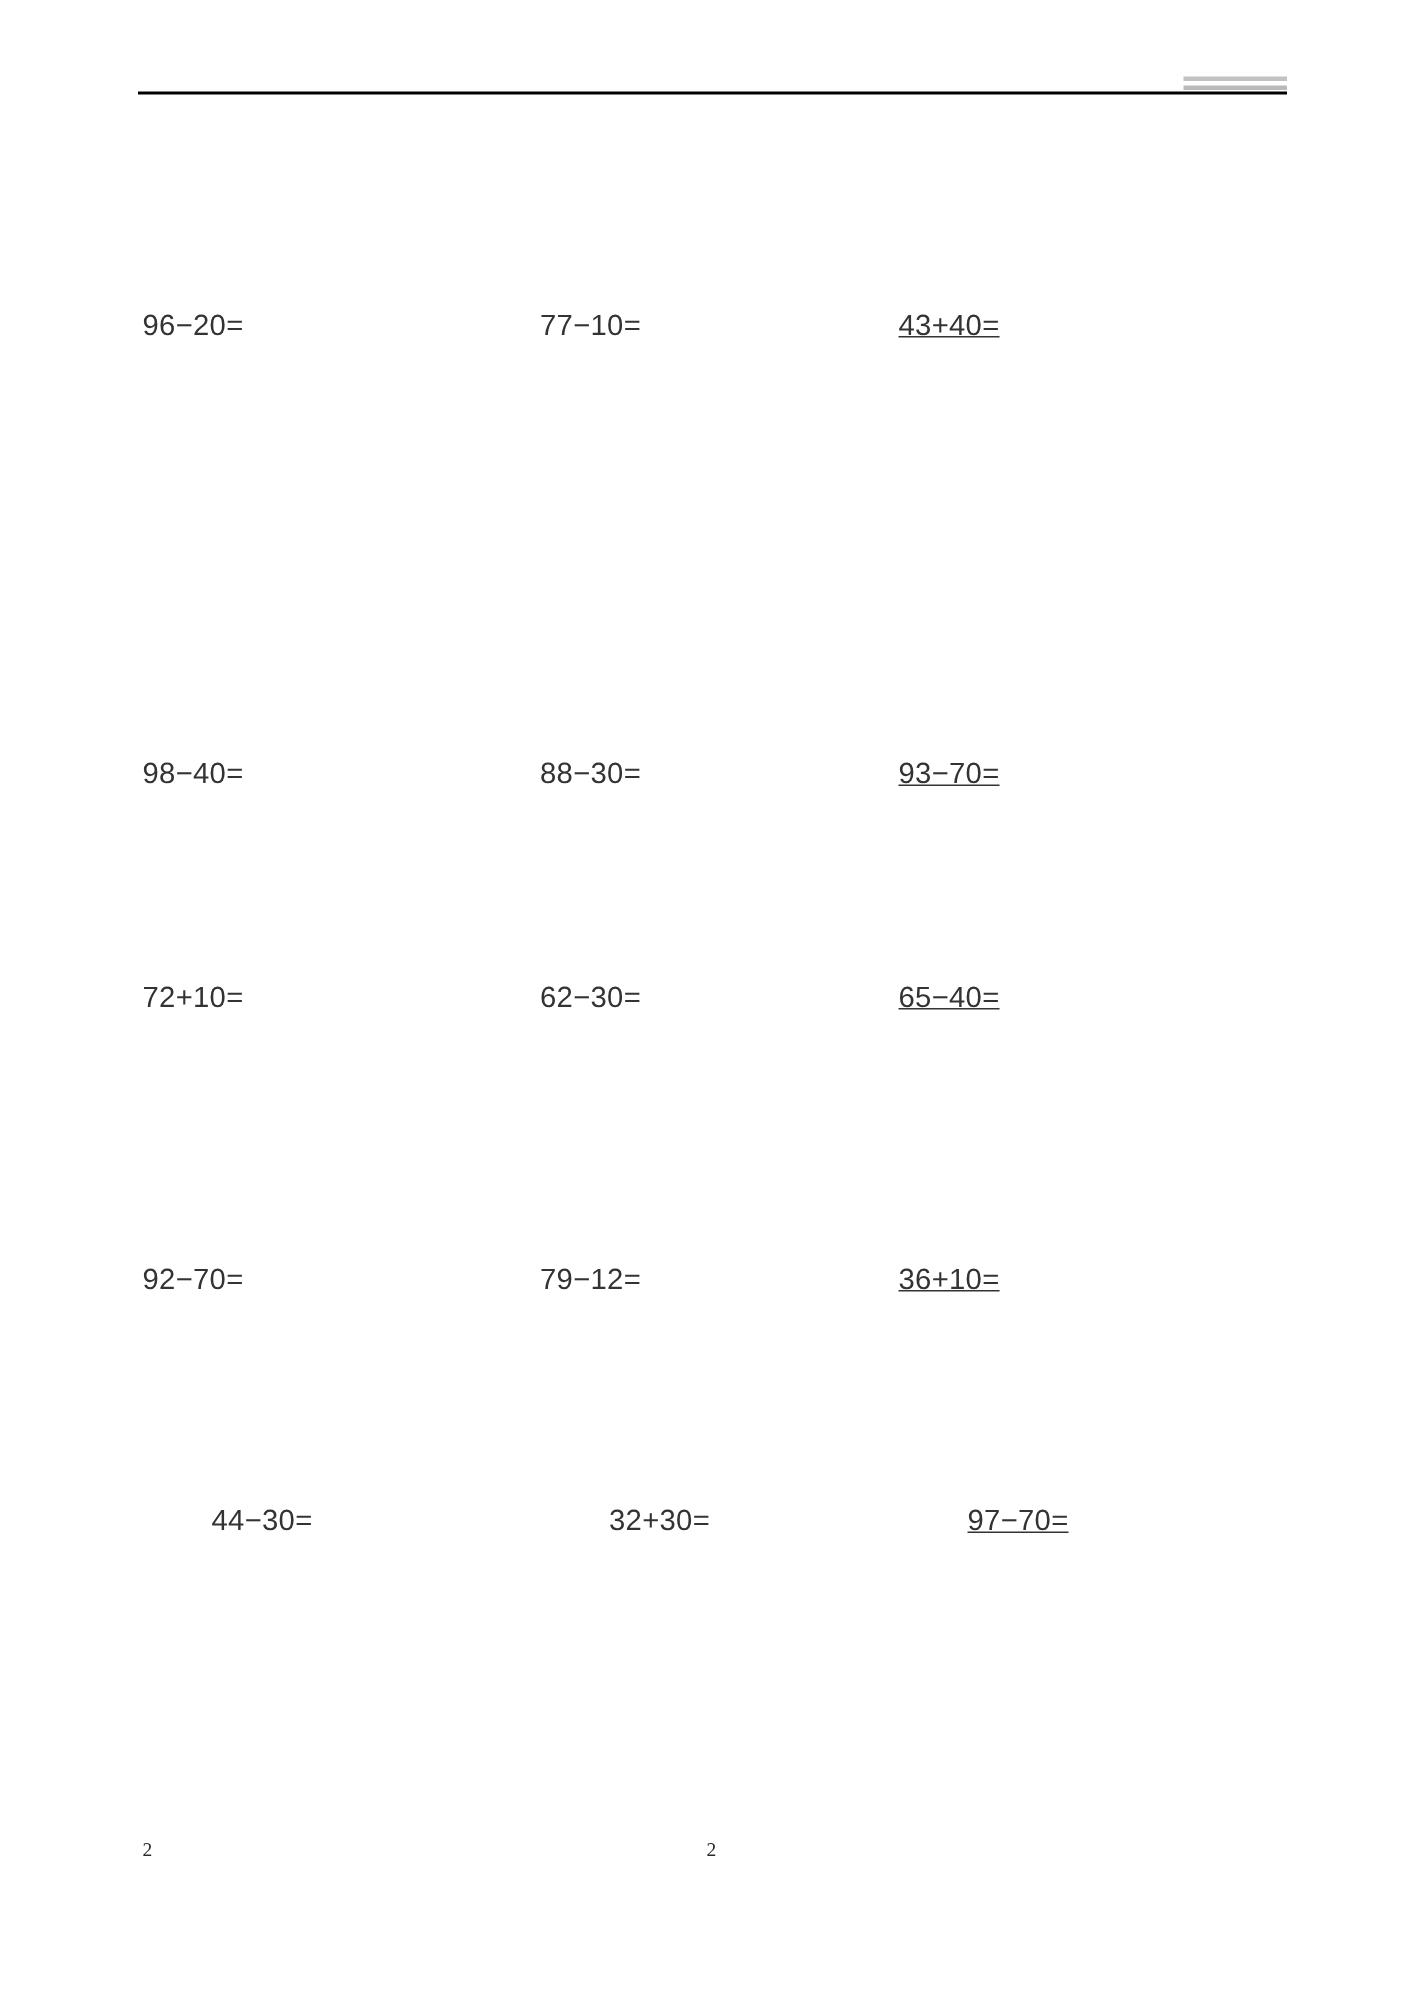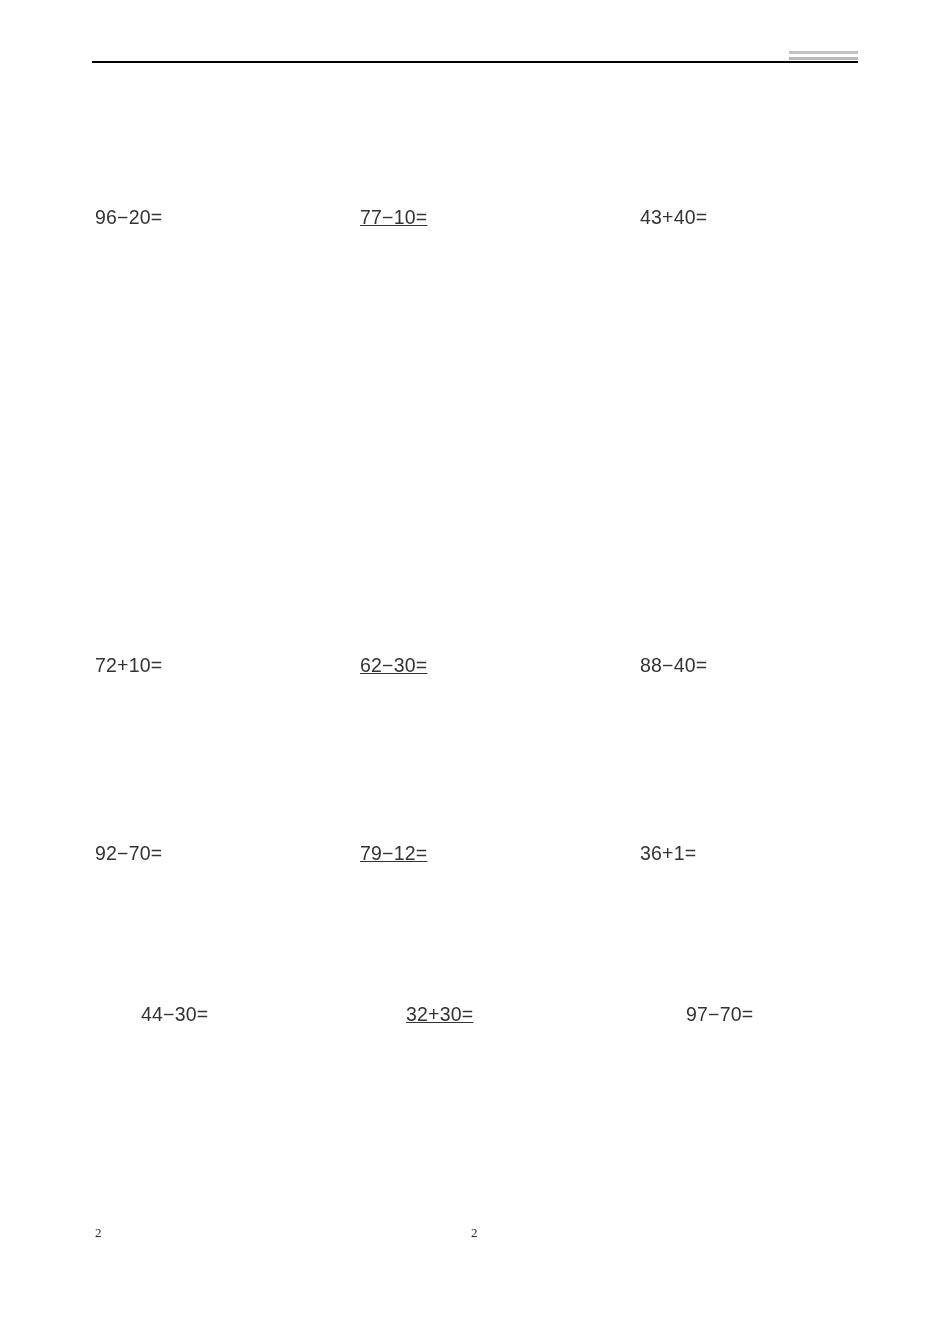--- a/index.html
+++ b/index.html
@@ -73,22 +73,22 @@
     position: absolute;
     top: 0;
     font-family: "Liberation Sans", sans-serif;
     font-size: 19.5px;
     line-height: 28px;
     color: #333336;
     letter-spacing: 0.2px;
     white-space: nowrap;
   }
   .col-0 { left: 95px; }
-  .col-1 { left: 360px; text-decoration: underline; }
-  .col-2 { left: 640px; }
+  .col-1 { left: 360px; }
+  .col-2 { left: 599px; text-decoration: underline; }
 
   
   .footer-left {
     position: absolute;
     left: 95px;
     top: 1224px;
     font-family: "Liberation Serif", serif;
     font-size: 13px;
     line-height: 18px;
     color: #2b2b2b;
@@ -113,29 +113,34 @@
     <div class="gray-bar-bottom"></div>
     <div class="black-rule"></div>
   </div>
 
   <div class="problems">
       <div class="prob-row" style="top: 203px;">
         <div class="prob-cell col-0">96−20=</div>
         <div class="prob-cell col-1">77−10=</div>
         <div class="prob-cell col-2">43+40=</div>
       </div>
+      <div class="prob-row" style="top: 502px;">
+        <div class="prob-cell col-0">98−40=</div>
+        <div class="prob-cell col-1">88−30=</div>
+        <div class="prob-cell col-2">93−70=</div>
+      </div>
       <div class="prob-row" style="top: 651px; padding-left: 12px;">
         <div class="prob-cell col-0">72+10=</div>
         <div class="prob-cell col-1">62−30=</div>
-        <div class="prob-cell col-2">88−40=</div>
+        <div class="prob-cell col-2">65−40=</div>
       </div>
       <div class="prob-row" style="top: 801px; margin-top: 38px;">
         <div class="prob-cell col-0">92−70=</div>
         <div class="prob-cell col-1">79−12=</div>
-        <div class="prob-cell col-2">36+1=</div>
+        <div class="prob-cell col-2">36+10=</div>
       </div>
       <div class="prob-row" style="top: 1000px; margin-left: 46px;">
         <div class="prob-cell col-0">44−30=</div>
         <div class="prob-cell col-1">32+30=</div>
         <div class="prob-cell col-2">97−70=</div>
       </div>
     </div>
 
   <div class="footer-left">2</div>
   <div class="footer-center">2</div>

